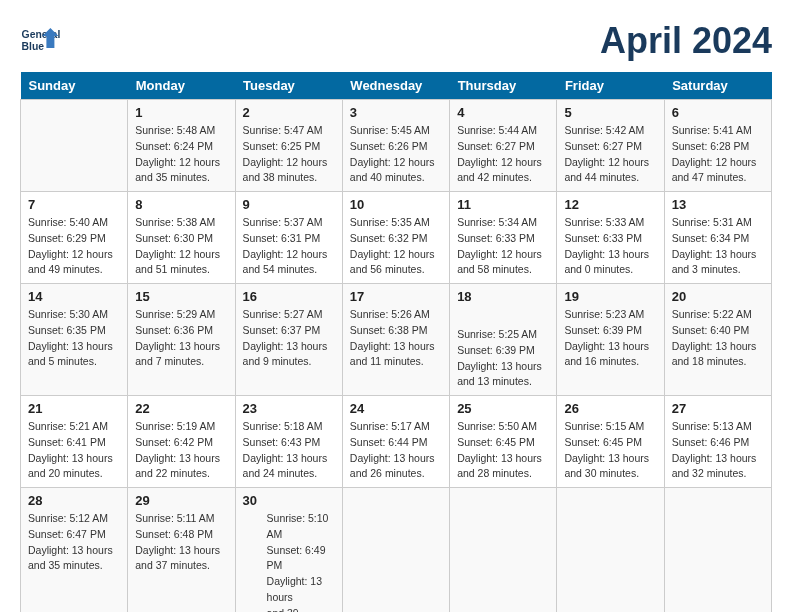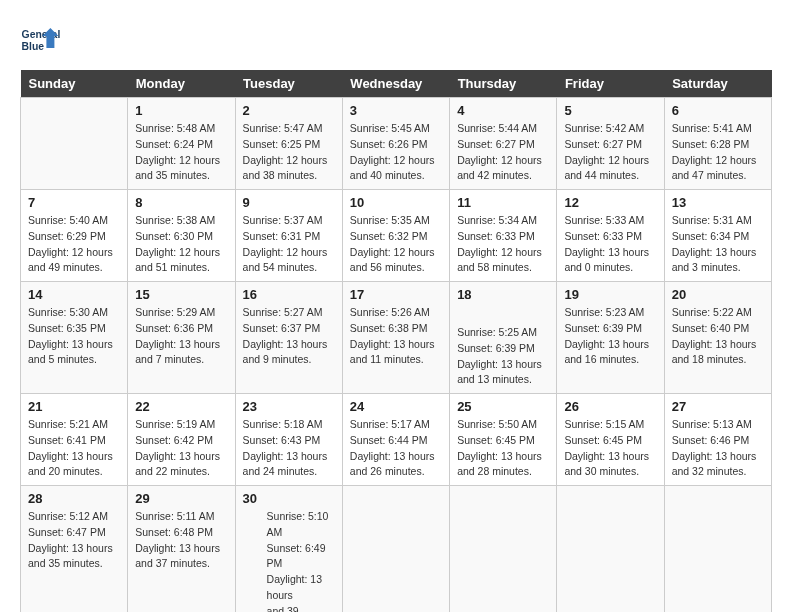--- a/index.html
+++ b/index.html
@@ -35,21 +35,21 @@
     }
     .subtitle {
       font-size: 16px;
       color: #444;
     }
     table {
       width: 100%;
       border-collapse: collapse;
     }
     thead tr th {
-      background-color: #404040;
+      background-color: #0369a1;
       color: #fff;
       text-align: left;
       padding: 6px 8px;
       font-size: 13px;
       font-weight: bold;
     }
     tbody tr td {
       border: 1px solid #ccc;
       vertical-align: top;
       padding: 5px 7px;
@@ -82,20 +82,21 @@
 
 <div class="header">
   <div class="logo">
     <svg class="logo-icon" viewBox="0 0 50 50">
       <text x="2" y="22" font-size="13" font-weight="bold" fill="#1a3a5c">General</text>
       <text x="2" y="37" font-size="13" font-weight="bold" fill="#1a3a5c">Blue</text>
       <polygon points="38,10 48,20 43,20 43,35 33,35 33,20 28,20" fill="#3a7abf"></polygon>
     </svg>
   </div>
   <div class="title-block">
+    <div class="month-title">April 2024</div>
   </div>
 </div>
 
 <table>
   <thead>
     <tr>
     <th>Sunday</th>
         <th>Monday</th>
         <th>Tuesday</th>
         <th>Wednesday</th>

